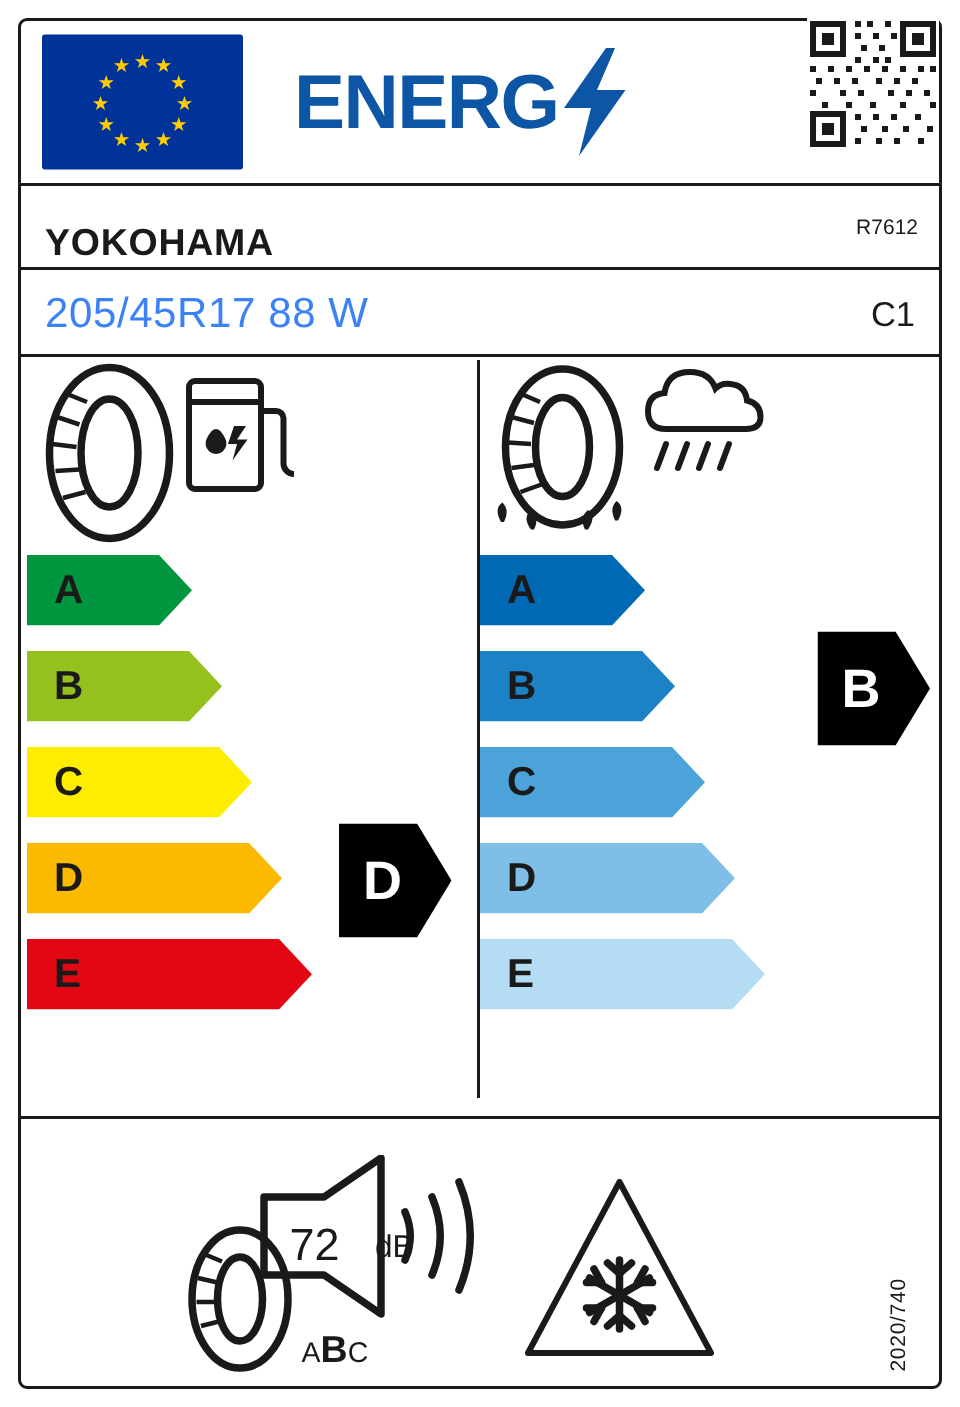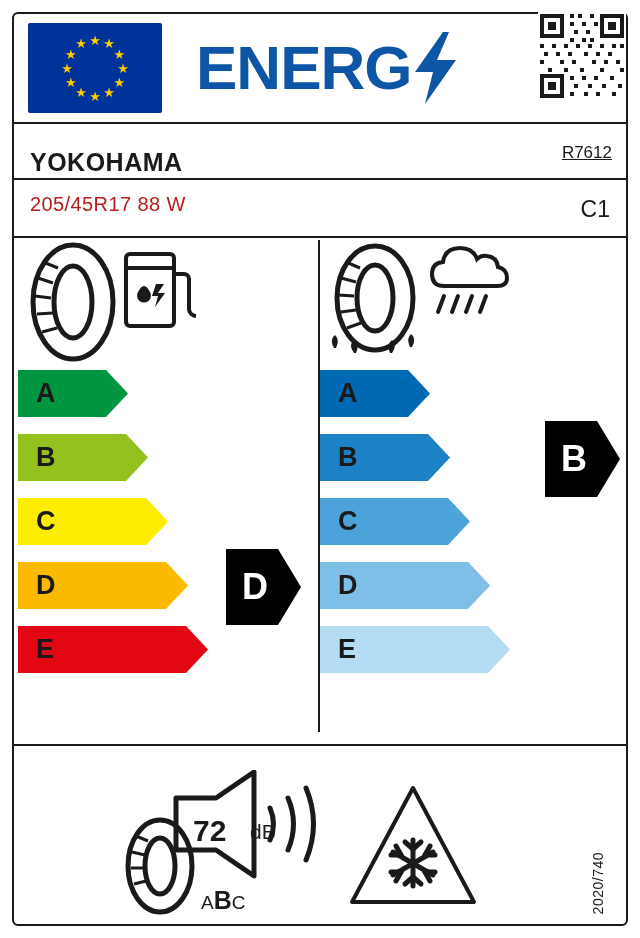--- a/index.html
+++ b/index.html
@@ -52,21 +52,21 @@
   .eu-star {
     position: absolute;
     color: #FFCC00;
     font-size: 13px;
     line-height: 13px;
     width: 13px;
     height: 13px;
     text-align: center;
   }
   .energ-word {
-    font-size: 62px;
+    font-size: 51px;
     font-weight: bold;
     color: #0d56a6;
     letter-spacing: -1px;
     margin-left: 34px;
     line-height: 62px;
     font-family: "Liberation Sans", sans-serif;
   }
   .bolt {
     margin-left: 2px;
     margin-top: 4px;
@@ -98,33 +98,32 @@
     top: 148px;
     font-size: 25px;
     font-weight: bold;
     color: #1a1a1a;
     letter-spacing: 0.5px;
   }
   .trademark {
     position: absolute;
     right: 28px;
     top: 143px;
-    font-size: 17px;
+    font-size: 14px;
     color: #1a1a1a;
     text-align: right;
-    text-decoration: underline;
   }
 
   
   .tyre-size {
     position: absolute;
     left: 30px;
     top: 193px;
-    font-size: 20px;
-    color: #b91c1c;
+    font-size: 28px;
+    color: #3b82f6;
     letter-spacing: 0.4px;
   }
   .tyre-class {
     position: absolute;
     right: 30px;
     top: 196px;
     font-size: 23px;
     color: #1a1a1a;
   }
 
@@ -192,21 +191,21 @@
     left: 100px;
     top: 10px;
     width: 240px;
     height: 150px;
   }
   .noise-db {
     position: absolute;
     left: 75px;
     top: 44px;
     font-size: 30px;
-    font-weight: bold;
+    font-weight: normal;
     color: #1a1a1a;
   }
   .noise-unit {
     position: absolute;
     left: 132px;
     top: 50px;
     font-size: 21px;
     color: #1a1a1a;
   }
   .noise-classes {

